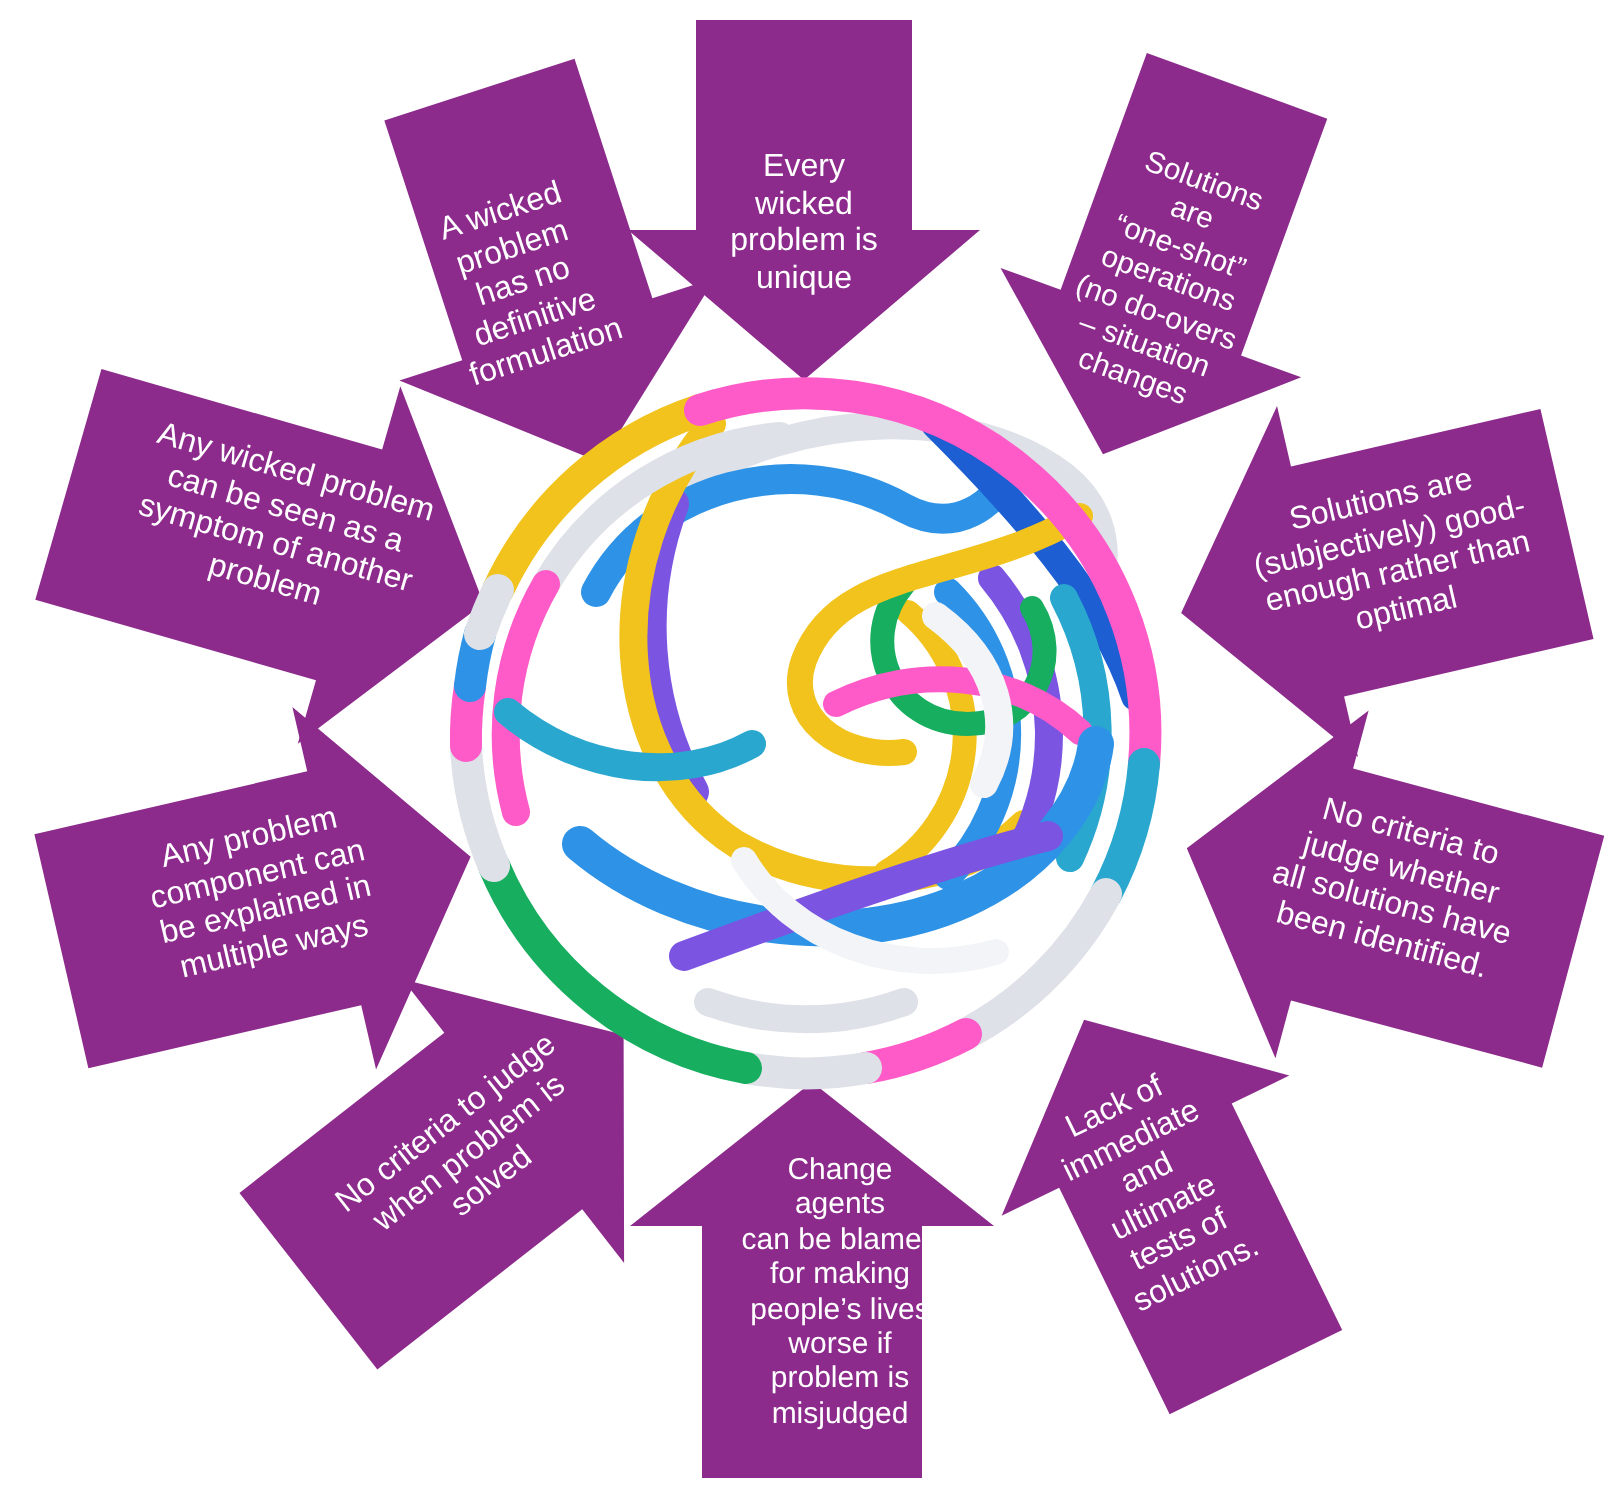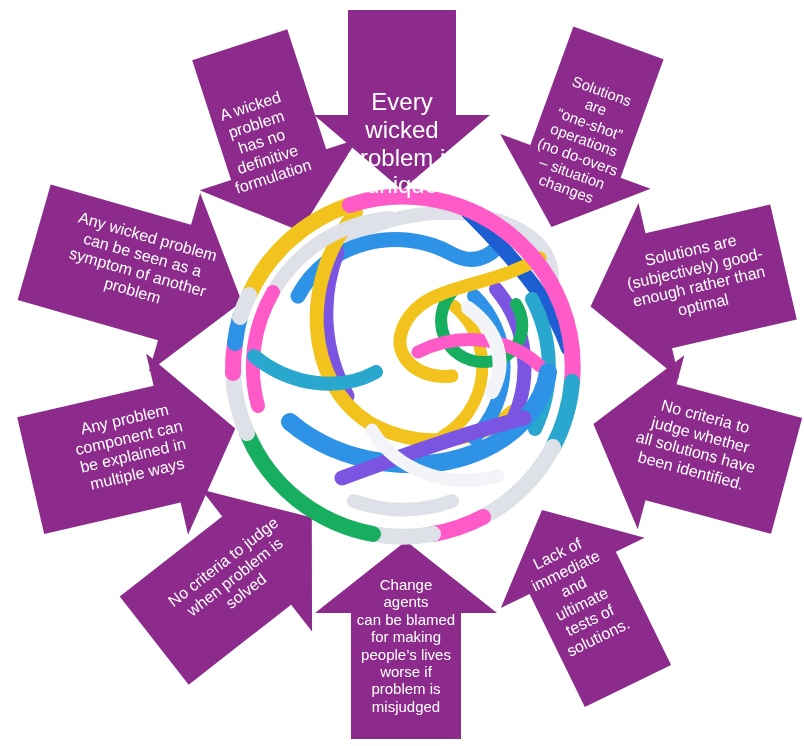--- a/index.html
+++ b/index.html
@@ -9,21 +9,21 @@
   .arrow-label{
     position:absolute;
     color:#ffffff;
     text-align:center;
     white-space:pre-line;
     line-height:1.16;
     font-size:16px;
     transform-origin:center center;
     pointer-events:none;
   }
-  .lbl-large{font-size:24px;margin-top:32px;}
+  .lbl-large{font-size:16px;}
   .lbl-small{font-size:15px;}
 </style>
 </head>
 <body>
 
 <div id="stage">
 
   <svg id="diagram-svg" width="804" height="746" viewBox="0 0 804 746">
 
     <g>
@@ -129,21 +129,21 @@
 all solutions have
 been identified.</div>
 
   <div class="arrow-label" style="left:578px;top:596px;width:110px;transform:translate(-50%,-50%) rotate(-26deg);">Lack of
 immediate
 and
 ultimate
 tests of
 solutions.</div>
 
-  <div class="arrow-label lbl-small" style="left:406px;top:646px;width:150px;transform:translate(-50%,-50%);">Change
+  <div class="arrow-label lbl-small" style="left:420px;top:646px;width:150px;transform:translate(-50%,-50%);">Change
 agents
 can be blamed
 for making
 people’s lives
 worse if
 problem is
 misjudged</div>
 
   <div class="arrow-label" style="left:235px;top:577px;width:170px;transform:translate(-50%,-50%) rotate(-38deg);">No criteria to judge
 when problem is

